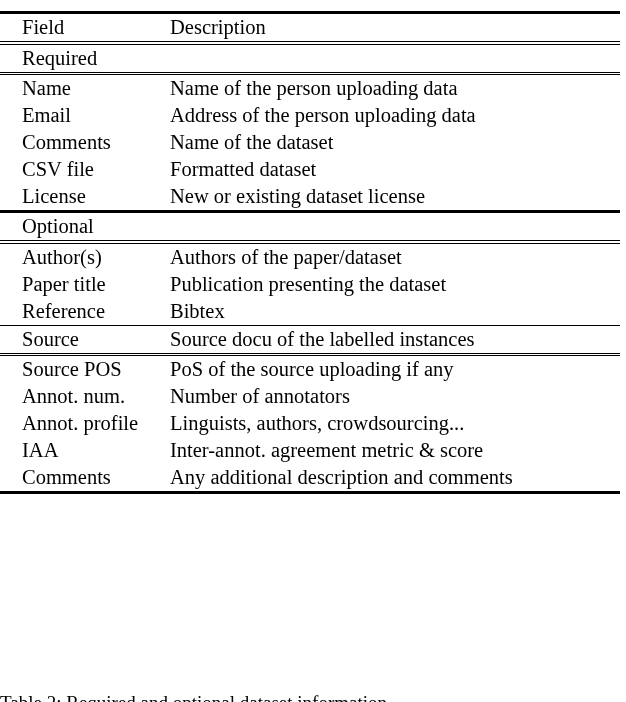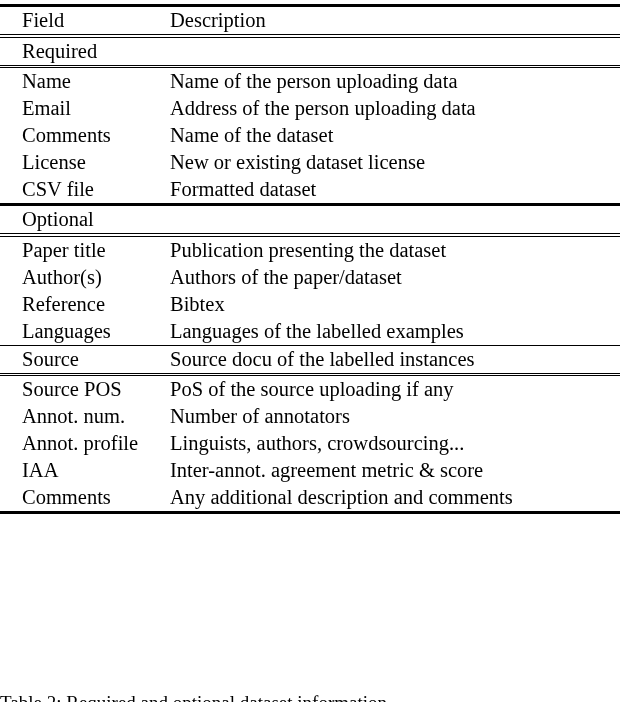--- a/index.html
+++ b/index.html
@@ -13,21 +13,21 @@
     position: relative;
     overflow: hidden;
     font-family: "Liberation Serif", "DejaVu Serif", serif;
     color: #000000;
     -webkit-font-smoothing: antialiased;
   }
 
   .table-wrap {
     position: absolute;
     left: 0;
-    top: 4px;
+    top: 11px;
     width: 498px;
   }
 
   table.datatable {
     border-collapse: collapse;
     width: 620px;
     table-layout: fixed;
     margin: 0;
   }
 
@@ -180,27 +180,27 @@
       </tr>
       <tr>
         <td class="c1">Email</td>
         <td class="c2">Address of the person uploading data</td>
       </tr>
       <tr>
         <td class="c1">Comments</td>
         <td class="c2">Name of the dataset</td>
       </tr>
       <tr>
+        <td class="c1">CSV file</td>
+        <td class="c2">Formatted dataset</td>
+      </tr>
+      <tr>
         <td class="c1">License</td>
         <td class="c2">New or existing dataset license</td>
       </tr>
-      <tr>
-        <td class="c1">CSV file</td>
-        <td class="c2">Formatted dataset</td>
-      </tr>
       <tr class="spacer-row">
         <td class="group-pad-bot"></td>
           <td class="group-pad-bot"></td>
       </tr>
 
       <tr>
         <td colspan="2" style="line-height:0;">
           <hr class="rule-thick">
         </td>
       </tr>
@@ -221,34 +221,30 @@
         <td colspan="2" style="line-height:0;">
           <hr class="rule-double">
         </td>
       </tr>
 
       <tr class="spacer-row">
         <td class="group-pad-top"></td>
           <td class="group-pad-top"></td>
       </tr>
       <tr>
+        <td class="c1">Author(s)</td>
+        <td class="c2">Authors of the paper/dataset</td>
+      </tr>
+      <tr>
         <td class="c1">Paper title</td>
         <td class="c2">Publication presenting the dataset</td>
       </tr>
       <tr>
-        <td class="c1">Author(s)</td>
-        <td class="c2">Authors of the paper/dataset</td>
-      </tr>
-      <tr>
         <td class="c1">Reference</td>
         <td class="c2">Bibtex</td>
-      </tr>
-      <tr>
-        <td class="c1">Languages</td>
-        <td class="c2">Languages of the labelled examples</td>
       </tr>
       <tr class="spacer-row">
         <td class="group-pad-bot"></td>
           <td class="group-pad-bot"></td>
       </tr>
 
       <tr>
         <td colspan="2" style="line-height:0;">
           <hr class="rule-thin">
         </td>

